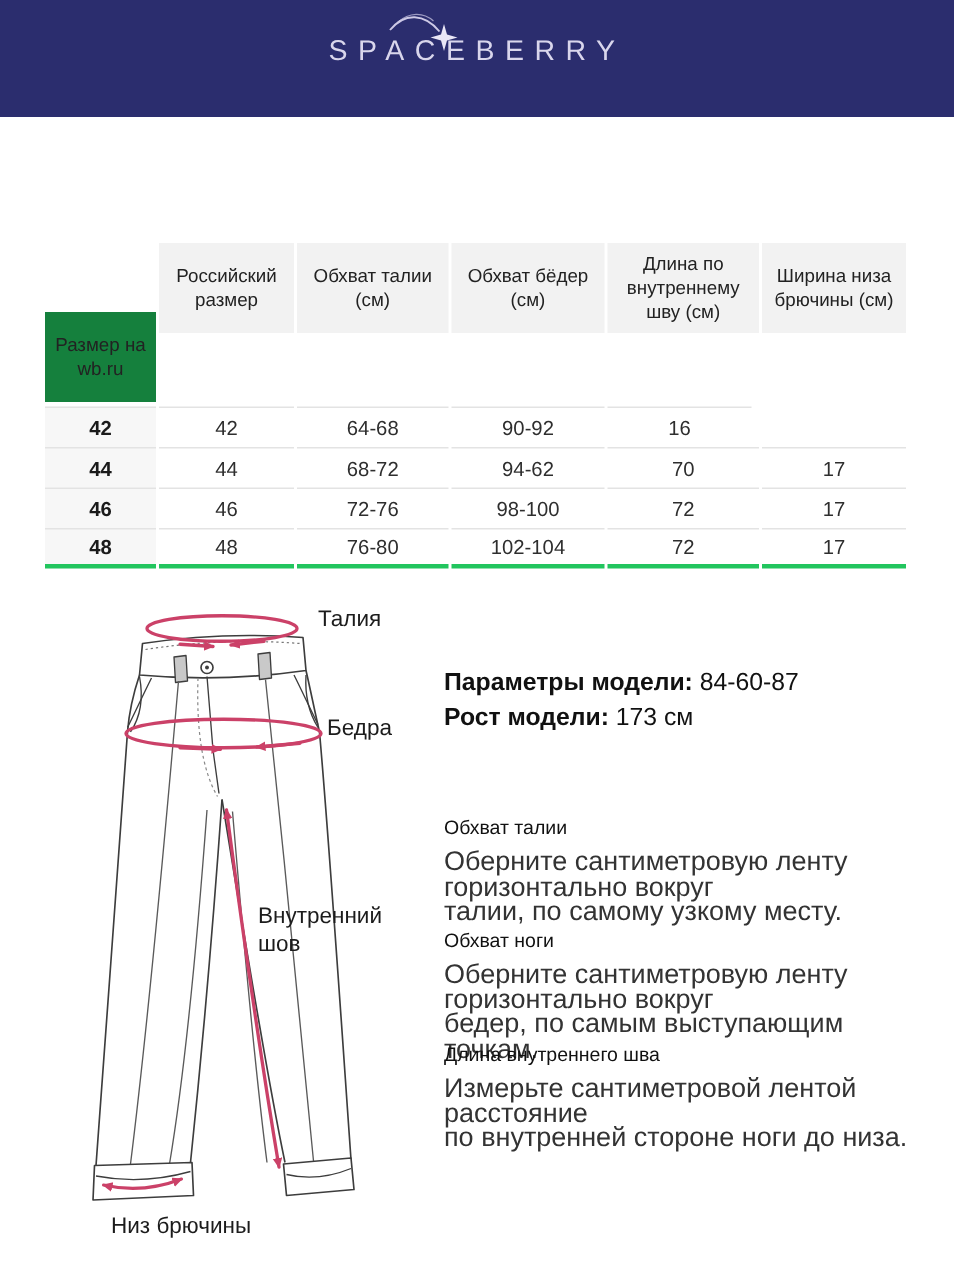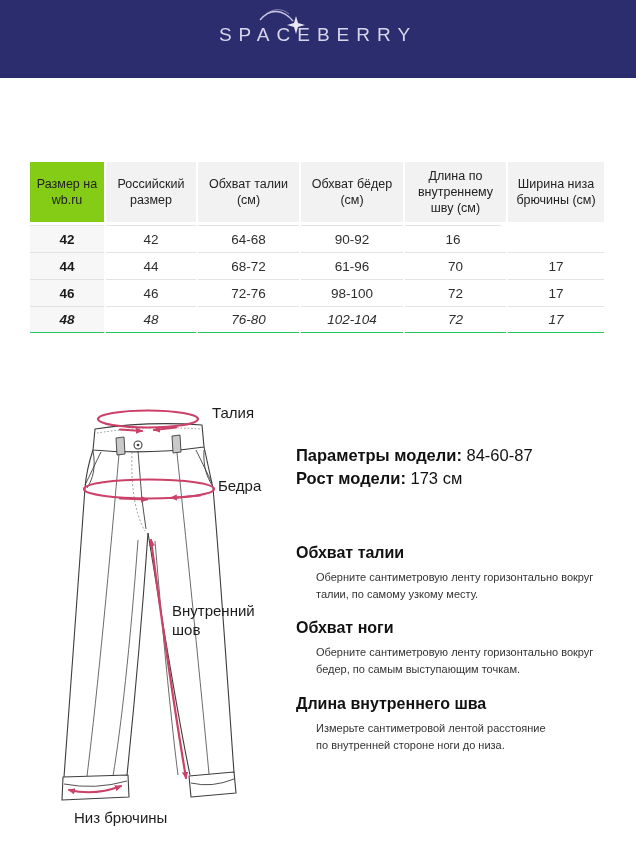--- a/index.html
+++ b/index.html
@@ -19,43 +19,43 @@
   .t-row{display:flex;}
   .t-cell{
     margin-right:2px;display:flex;align-items:center;justify-content:center;
     text-align:center;box-sizing:border-box;padding:0 6px;
   }
   .t-cell:last-child{margin-right:0;}
   .c1{width:74px;}.c2{width:90px;}.c3{width:101px;}.c4{width:102px;}.c5{width:101px;text-align:center;}.c6{width:96px;}
   .head .t-cell{
     height:60px;background:#f2f2f2;font-size:12.5px;line-height:16px;color:#222222;
   }
-  .head .c1{background:#84cc16;}
+  .head .c1{background:#15803d;margin-top:46px;}
   .head{margin-bottom:3px;}
   .body-row .t-cell{
     height:27px;background:#ffffff;font-size:13.5px;color:#2e2e2e;
     border-top:1px solid #e3e3e3;
   }
   .body-row .c1{background:#f7f7f7;font-weight:700;color:#1a1a1a;}
-  .body-row:last-child .t-cell{border-bottom:1px solid #22c55e;font-style:italic;}
+  .body-row:last-child .t-cell{border-bottom:3px solid #22c55e;}
   
   .diagram{position:absolute;left:0;top:388px;width:300px;height:460px;}
   .pants-svg{position:absolute;left:50px;top:0;}
   .d-label{position:absolute;font-size:15px;font-weight:500;color:#1c1c1c;line-height:19px;}
   .lbl-waist{left:212px;top:15px;}
   .lbl-hips{left:218px;top:88px;}
   .lbl-inseam{left:172px;top:176px;width:100px;margin-top:37px;}
   .lbl-hem{left:74px;top:420px;}
   
   .model-info{position:absolute;left:296px;top:444px;font-size:16.5px;line-height:23px;color:#111;}
   .model-info .b{font-weight:700;}
   .sec{position:absolute;left:296px;width:320px;}
   .sec1{top:544px;}.sec2{top:619px;}.sec3{top:695px;}
-  .sec-title{font-size:16px;font-weight:700;color:#111;margin:0 0 7px 0;}
-  .sec-body{font-size:11px;line-height:16.5px;color:#333;margin-left:20px;}
+  .sec-title{font-size:13px;font-weight:400;color:#111;margin:0 0 7px 0;}
+  .sec-body{font-size:18px;line-height:16.5px;color:#333;}
 </style>
 </head>
 <body>
 
 <div class="banner">
   <div class="logo">SPACEBERRY</div>
   <svg class="comet" width="70" height="34" viewBox="0 0 70 34">
     <path d="M 4,16 C 14,4 27,5 37,17" fill="none" stroke="#cdc9e6" stroke-width="1.3"></path>
     <path d="M 9,11 C 17,4 26,4 33,10" fill="none" stroke="#cdc9e6" stroke-width="0.8" opacity="0.7"></path>
     <polygon points="40,12 42,19 49,21 42,23 40,30 38,23 31,21 38,19" fill="#e9e6f6"></polygon>
@@ -75,21 +75,21 @@
     <div class="t-cell c1">42</div>
     <div class="t-cell c2">42</div>
     <div class="t-cell c3">64-68</div>
     <div class="t-cell c4">90-92</div>
     <div class="t-cell c6">16</div>
   </div>
   <div class="t-row body-row">
     <div class="t-cell c1">44</div>
     <div class="t-cell c2">44</div>
     <div class="t-cell c3">68-72</div>
-    <div class="t-cell c4">61-96</div>
+    <div class="t-cell c4">94-62</div>
     <div class="t-cell c5">70</div>
     <div class="t-cell c6">17</div>
   </div>
   <div class="t-row body-row">
     <div class="t-cell c1">46</div>
     <div class="t-cell c2">46</div>
     <div class="t-cell c3">72-76</div>
     <div class="t-cell c4">98-100</div>
     <div class="t-cell c5">72</div>
     <div class="t-cell c6">17</div>

